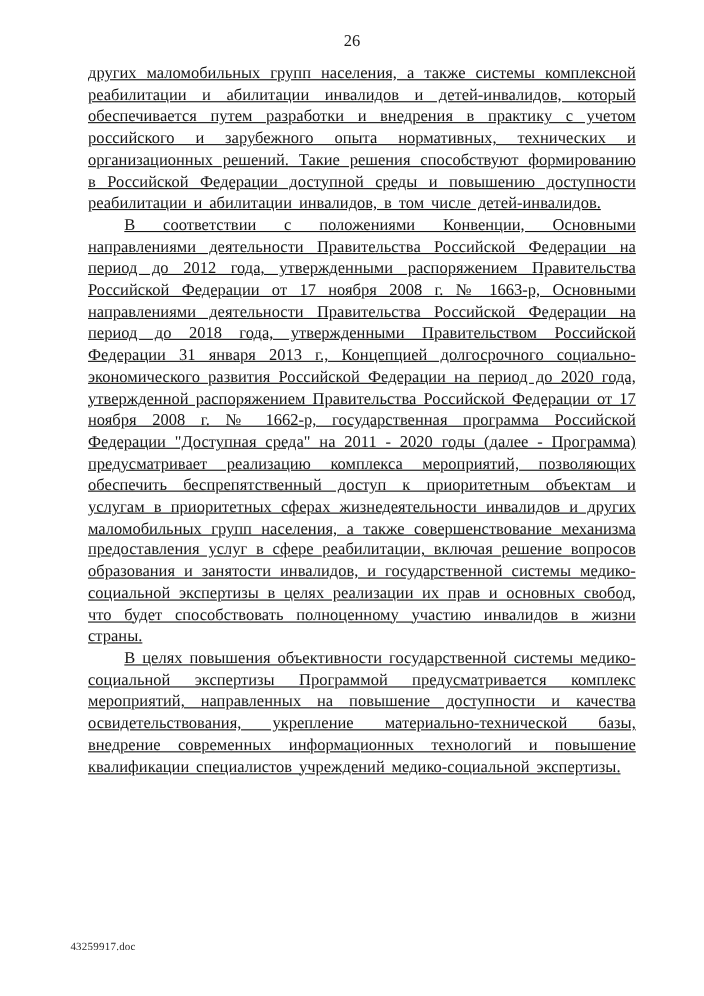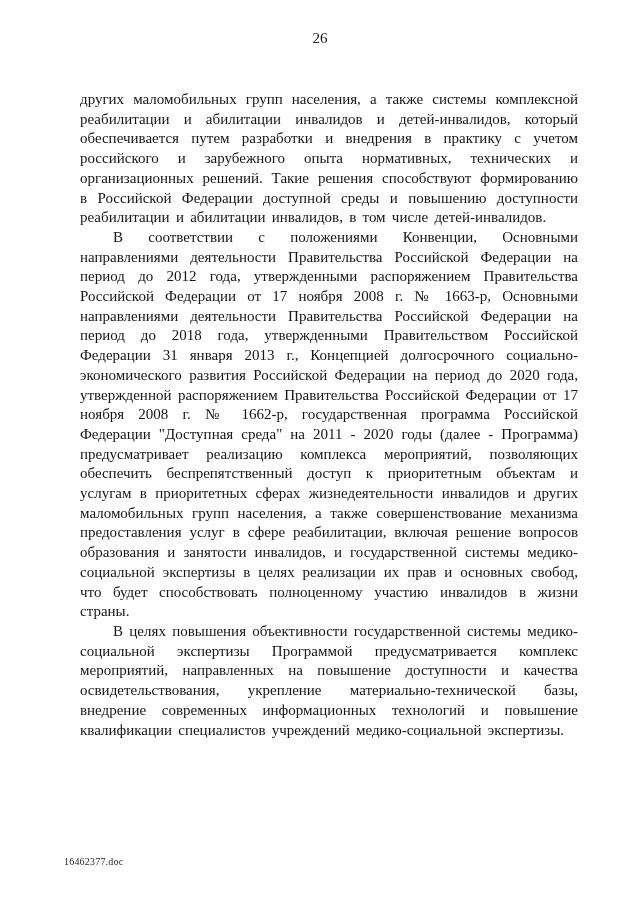--- a/index.html
+++ b/index.html
@@ -16,23 +16,24 @@
     color: #151515;
     overflow: hidden;
   }
   .page-number {
     margin-top: 30px;
     text-align: center;
     font-size: 15px;
     color: #1a1a1a;
   }
   .body-text {
-    margin-top: 43px;
+    margin-top: 11px;
     padding-left: 80px;
     padding-right: 62px;
+    text-decoration: underline;
   }
   p.para {
     font-size: 15px;
     line-height: 19.7px;
     text-align: justify;
     color: #151515;
     word-spacing: 2.5px;
   }
   p.para.indent { text-indent: 33px; }
   .doc-footer {
@@ -49,14 +50,14 @@
 
 <div class="page">
   <div class="page-number">26</div>
 
   <div class="body-text">
     <p class="para">других маломобильных групп населения, а также системы комплексной реабилитации и абилитации инвалидов и детей-инвалидов, который обеспечивается путем разработки и внедрения в практику с учетом российского и зарубежного опыта нормативных, технических и организационных решений. Такие решения способствуют формированию в Российской Федерации доступной среды и повышению доступности реабилитации и абилитации инвалидов, в том числе детей-инвалидов.</p>
     <p class="para indent">В соответствии с положениями Конвенции, Основными направлениями деятельности Правительства Российской Федерации на период до 2012 года, утвержденными распоряжением Правительства Российской Федерации от 17 ноября 2008 г. № 1663-р, Основными направлениями деятельности Правительства Российской Федерации на период до 2018 года, утвержденными Правительством Российской Федерации 31 января 2013 г., Концепцией долгосрочного социально-экономического развития Российской Федерации на период до 2020 года, утвержденной распоряжением Правительства Российской Федерации от 17 ноября 2008 г. № 1662-р, государственная программа Российской Федерации "Доступная среда" на 2011 - 2020 годы (далее - Программа) предусматривает реализацию комплекса мероприятий, позволяющих обеспечить беспрепятственный доступ к приоритетным объектам и услугам в приоритетных сферах жизнедеятельности инвалидов и других маломобильных групп населения, а также совершенствование механизма предоставления услуг в сфере реабилитации, включая решение вопросов образования и занятости инвалидов, и государственной системы медико-социальной экспертизы в целях реализации их прав и основных свобод, что будет способствовать полноценному участию инвалидов в жизни страны.</p>
     <p class="para indent">В целях повышения объективности государственной системы медико-социальной экспертизы Программой предусматривается комплекс мероприятий, направленных на повышение доступности и качества освидетельствования, укрепление материально-технической базы, внедрение современных информационных технологий и повышение квалификации специалистов учреждений медико-социальной экспертизы.</p>
   </div>
 
-  <div class="doc-footer">16462377.doc</div>
+  <div class="doc-footer">43259917.doc</div>
 </div>
 
 </body></html>

